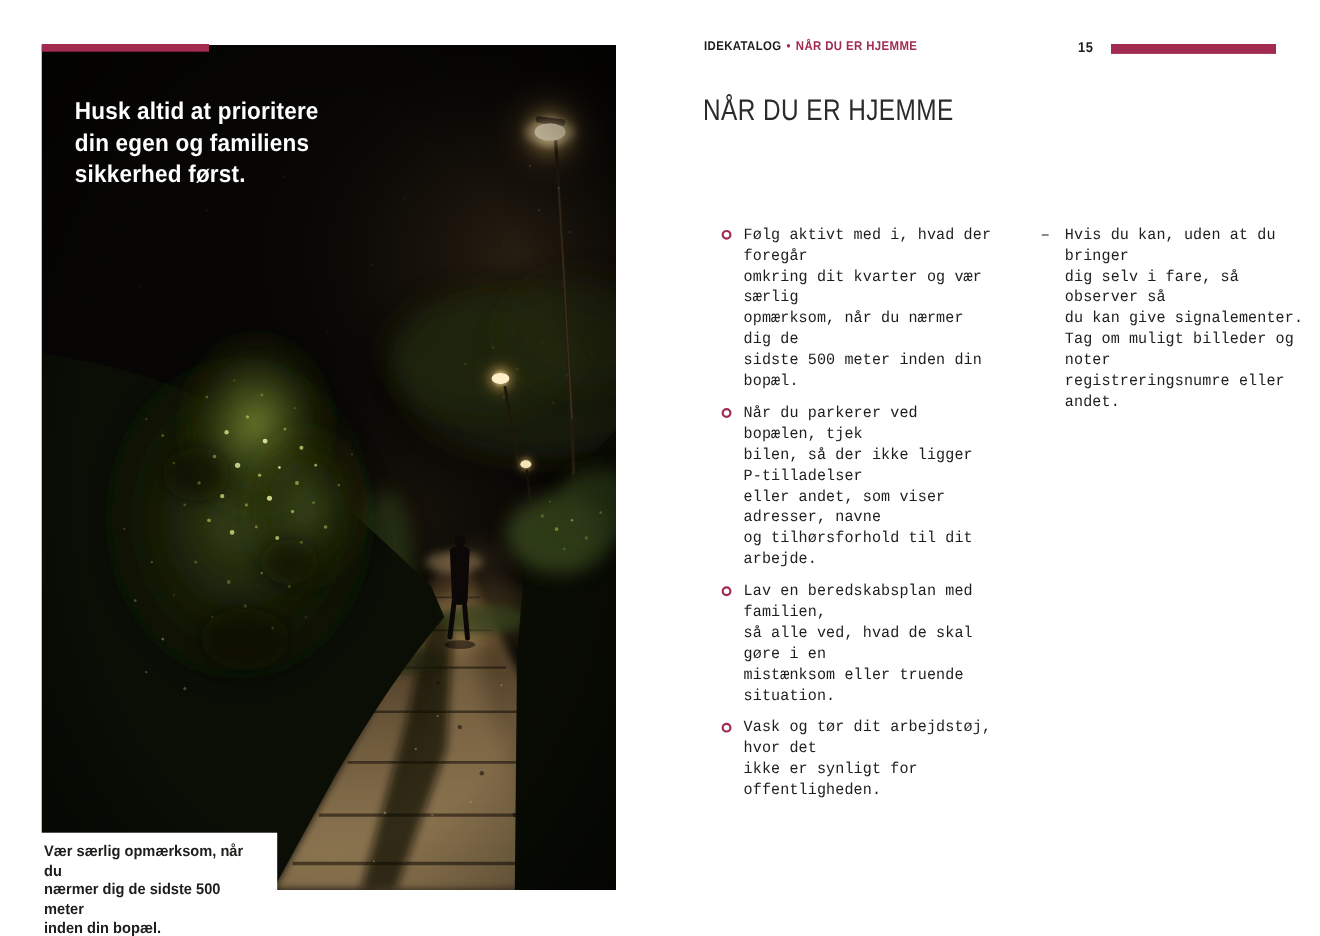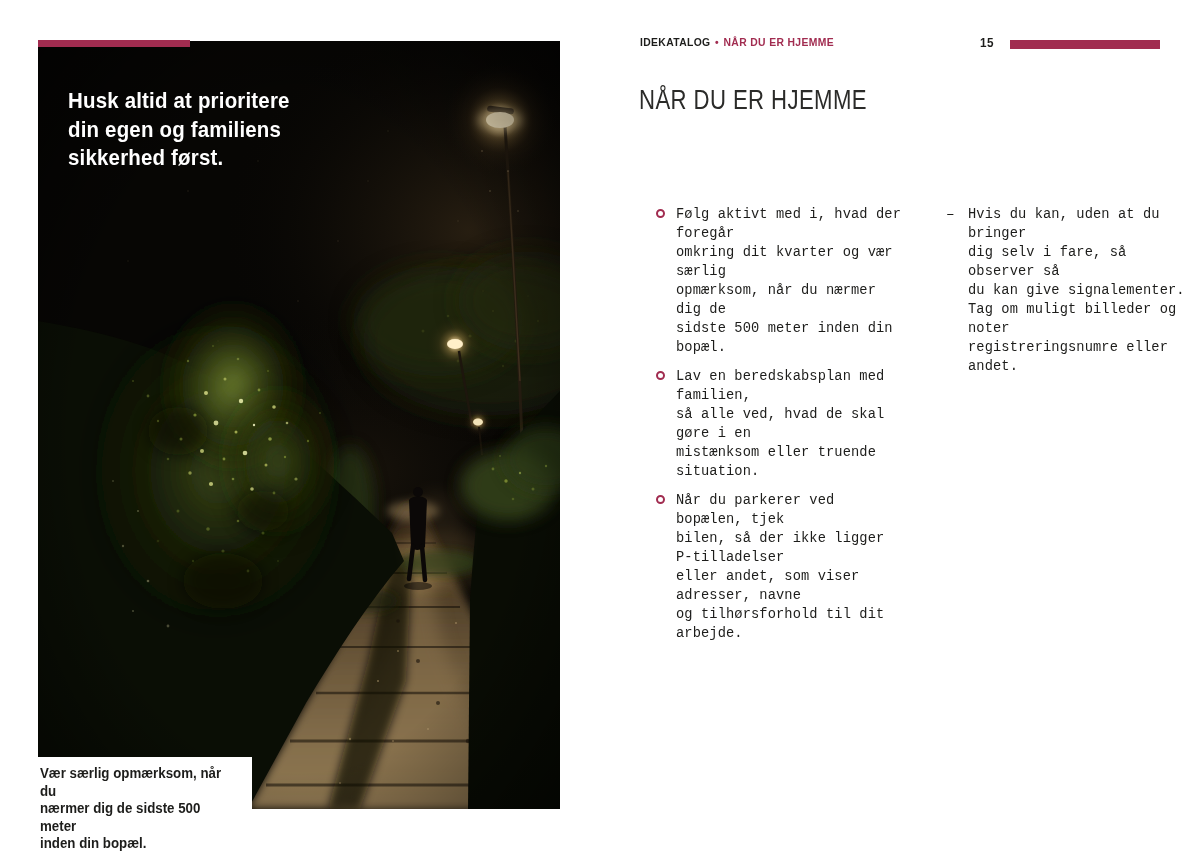--- a/index.html
+++ b/index.html
@@ -316,30 +316,35 @@
   <ul class="bullets col-left">
       <li class="bullet-item">
         <span class="ring"></span>
         <span class="btxt">Følg aktivt med i, hvad der foregår
 omkring dit kvarter og vær særlig
 opmærksom, når du nærmer dig de
 sidste 500 meter inden din bopæl.</span>
       </li>
       <li class="bullet-item">
         <span class="ring"></span>
-        <span class="btxt">Lav en beredskabsplan med familien,
-så alle ved, hvad de skal gøre i en
-mistænksom eller truende situation.</span>
-      </li>
-      <li class="bullet-item">
-        <span class="ring"></span>
         <span class="btxt">Når du parkerer ved bopælen, tjek
 bilen, så der ikke ligger P-tilladelser
 eller andet, som viser adresser, navne
 og tilhørsforhold til dit arbejde.</span>
+      </li>
+      <li class="bullet-item">
+        <span class="ring"></span>
+        <span class="btxt">Lav en beredskabsplan med familien,
+så alle ved, hvad de skal gøre i en
+mistænksom eller truende situation.</span>
+      </li>
+      <li class="bullet-item">
+        <span class="ring"></span>
+        <span class="btxt">Vask og tør dit arbejdstøj, hvor det
+ikke er synligt for offentligheden.</span>
       </li>
     </ul>
   <ul class="bullets col-right">
       <li class="sub-item">
         <span class="dash">–</span>
         <span class="btxt">Hvis du kan, uden at du bringer
 dig selv i fare, så observer så
 du kan give signalementer.
 Tag om muligt billeder og noter
 registreringsnumre eller andet.</span>

